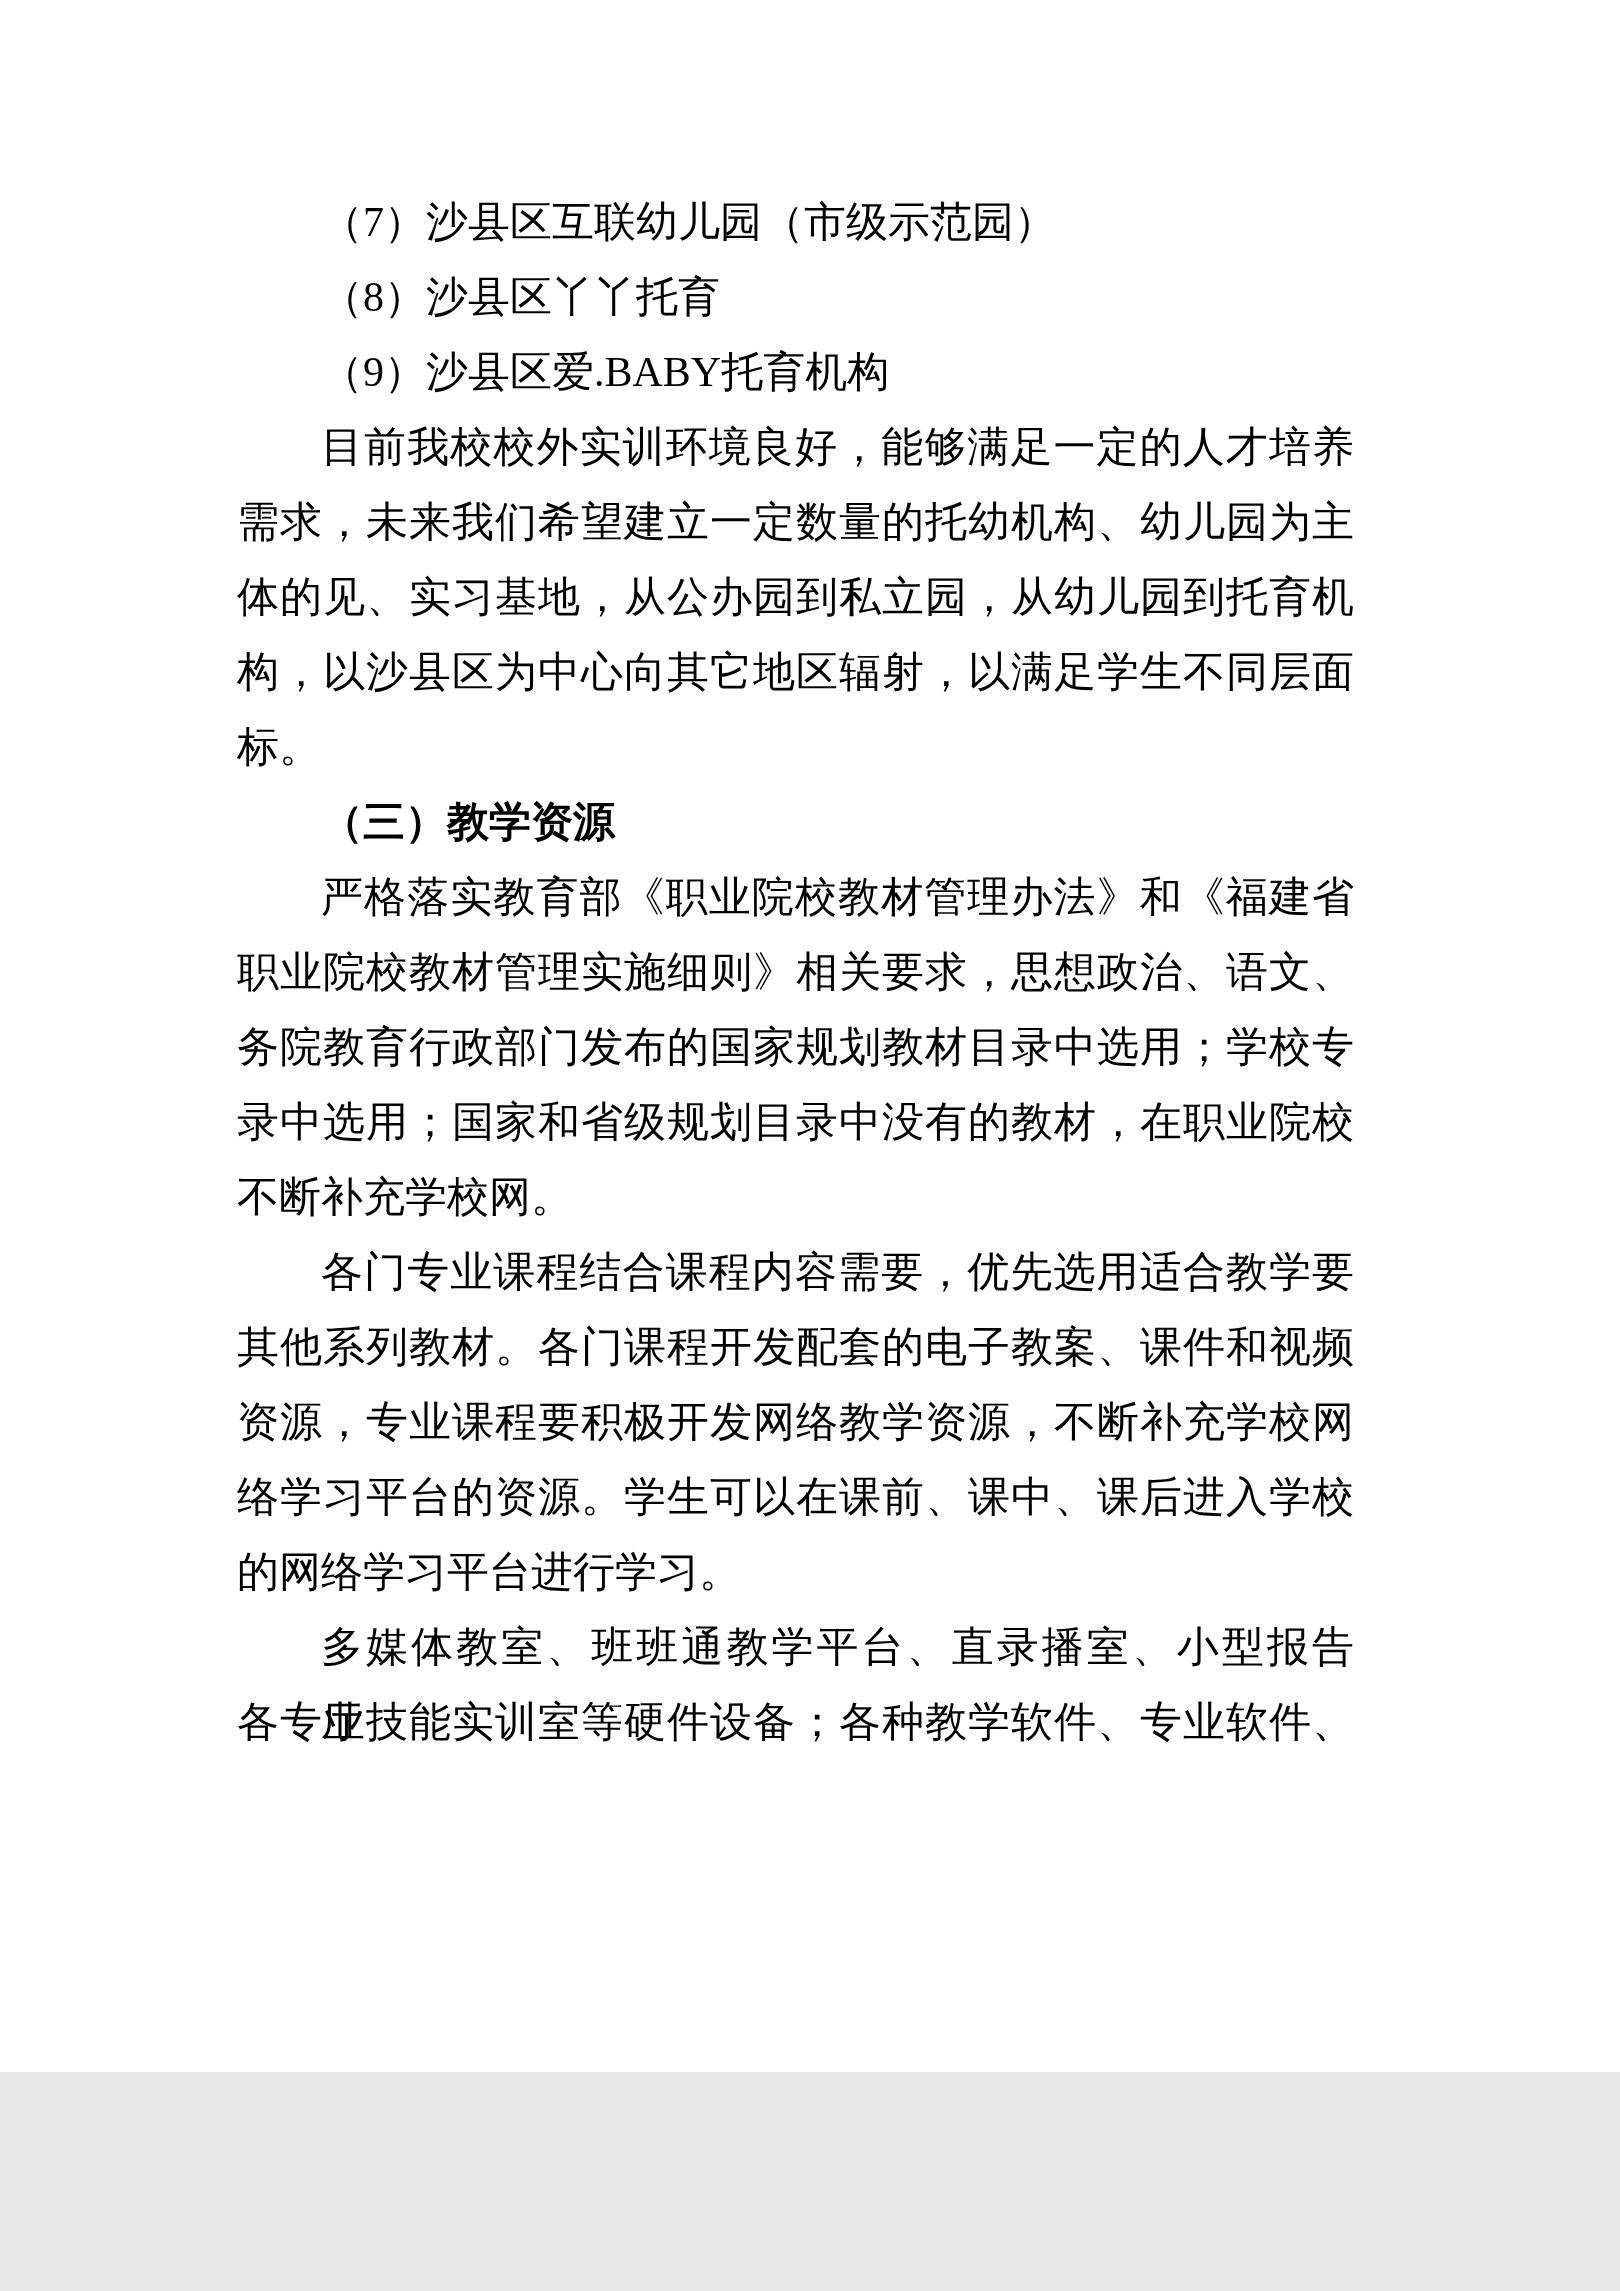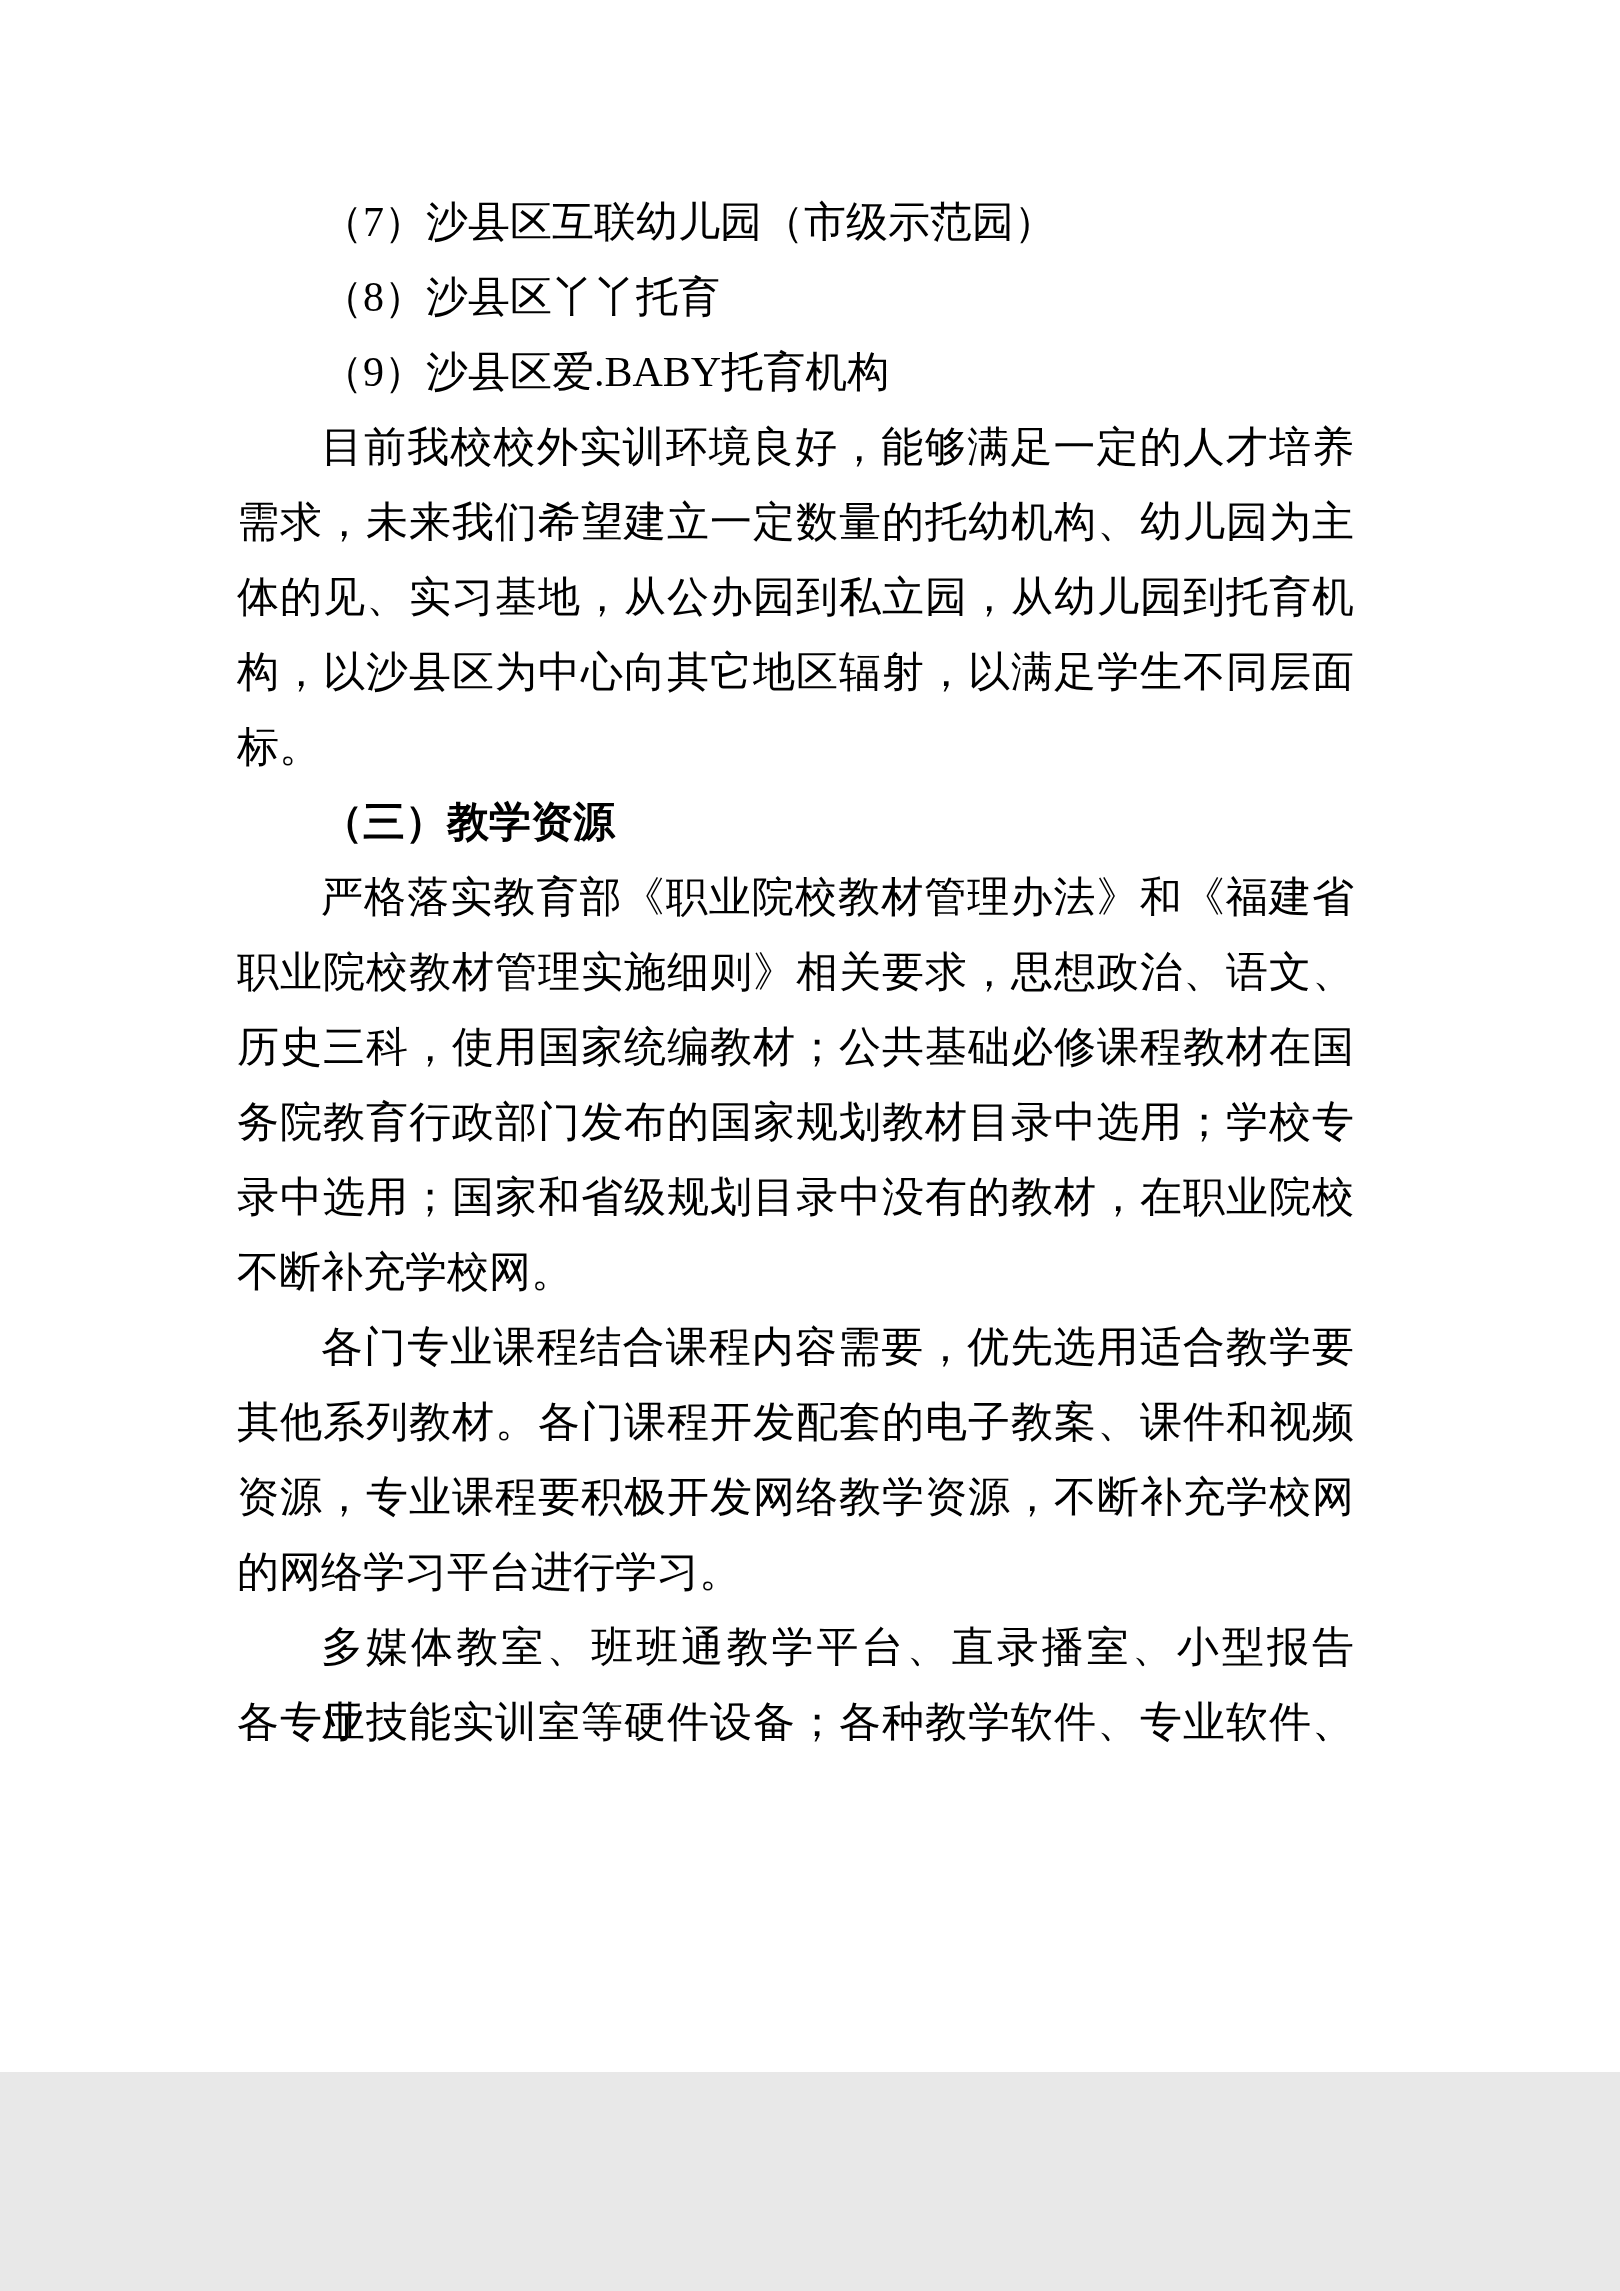--- a/index.html
+++ b/index.html
@@ -60,26 +60,26 @@
       <div class="line indent">（8）沙县区丫丫托育</div>
       <div class="line indent">（9）沙县区爱.BABY托育机构</div>
       <div class="line indent justify">目前我校校外实训环境良好，能够满足一定的人才培养</div>
       <div class="line justify">需求，未来我们希望建立一定数量的托幼机构、幼儿园为主</div>
       <div class="line justify">体的见、实习基地，从公办园到私立园，从幼儿园到托育机</div>
       <div class="line justify">构，以沙县区为中心向其它地区辐射，以满足学生不同层面</div>
       <div class="line">标。</div>
       <div class="line indent bold">（三）教学资源</div>
       <div class="line indent justify">严格落实教育部《职业院校教材管理办法》和《福建省</div>
       <div class="line justify">职业院校教材管理实施细则》相关要求，思想政治、语文、</div>
-      <div class="line justify">历史三科，使用国家统编教材；公共基础必修课程教材在国</div>
       <div class="line justify">务院教育行政部门发布的国家规划教材目录中选用；学校专</div>
       <div class="line justify">录中选用；国家和省级规划目录中没有的教材，在职业院校</div>
       <div class="line">不断补充学校网。</div>
       <div class="line indent justify">各门专业课程结合课程内容需要，优先选用适合教学要</div>
       <div class="line justify">其他系列教材。各门课程开发配套的电子教案、课件和视频</div>
       <div class="line justify">资源，专业课程要积极开发网络教学资源，不断补充学校网</div>
+      <div class="line justify">络学习平台的资源。学生可以在课前、课中、课后进入学校</div>
       <div class="line">的网络学习平台进行学习。</div>
       <div class="line indent justify">多媒体教室、班班通教学平台、直录播室、小型报告厅、</div>
       <div class="line justify">各专业技能实训室等硬件设备；各种教学软件、专业软件、</div>
     </div>
   <div class="footer">- 24 -</div>
 </div>
 
 
 </body></html>

